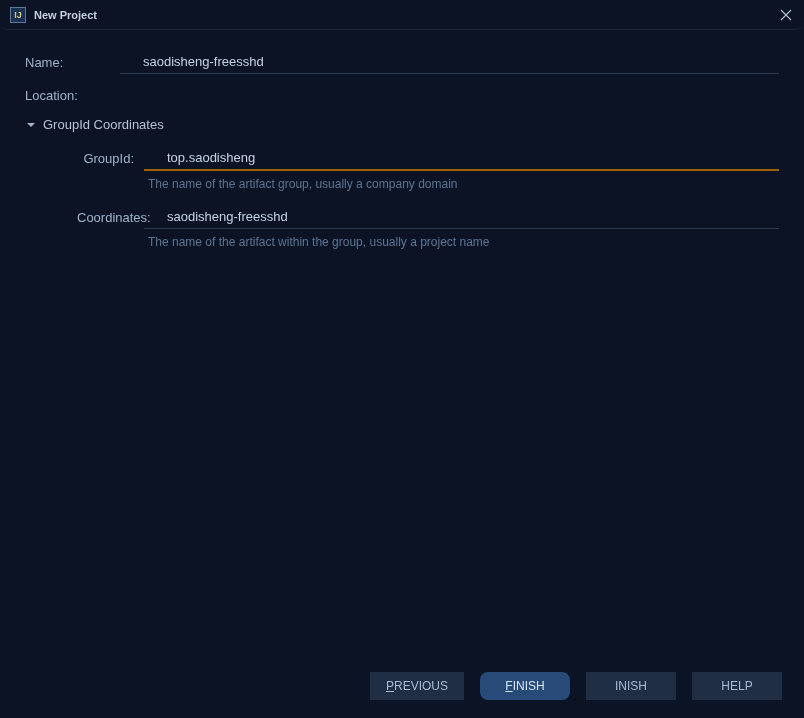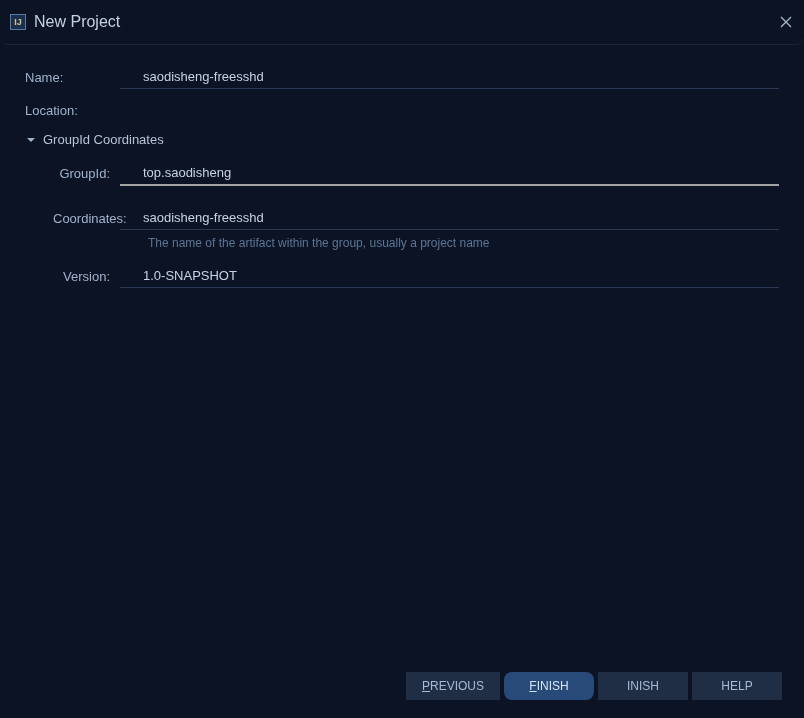--- a/index.html
+++ b/index.html
@@ -10,21 +10,21 @@
     body {
       width: 804px;
       height: 718px;
       background: #0c1324;
       font-family: "Segoe UI", Arial, sans-serif;
       font-size: 13px;
       color: #b4c3d6;
       overflow: hidden;
     }
     .titlebar {
-      height: 45px;
+      height: 30px;
       display: flex;
       align-items: center;
       padding: 0 10px;
       border-bottom: 1px solid #1a2438;
       border-radius: 8px;
     }
     .titlebar-icon {
       width: 16px;
       height: 16px;
       margin-right: 8px;
@@ -33,21 +33,22 @@
       display: flex;
       align-items: center;
       justify-content: center;
       font-size: 9px;
       font-weight: bold;
       color: #e0c080;
     }
     .titlebar-title {
       flex: 1;
       color: #c5d1e0;
-      font-size: 16px;
+      font-size: 11px;
+      font-weight: bold;
     }
     .close-icon {
       width: 16px;
       height: 16px;
       color: #a8b8cc;
       cursor: pointer;
       display: flex;
       align-items: center;
       justify-content: center;
     }
@@ -64,21 +65,21 @@
       text-align: left;
       color: #9fb3cc;
       padding-right: 10px;
     }
     .form-input-wrap {
       flex: 1;
       position: relative;
       border-bottom: 1px solid #2a3a55;
     }
     .form-input-wrap.focused {
-      border-bottom: 2px solid #a3a3a3;
+      border-bottom: 2px solid #a16207;
     }
     .form-input {
       width: 100%;
       background: transparent;
       border: none;
       outline: none;
       color: #c5d3e6;
       font-size: 13px;
       padding: 4px 0;
       font-family: inherit;
@@ -112,39 +113,40 @@
     }
     .section-title {
       color: #b4c3d6;
     }
     .indented {
       padding-left: 28px;
     }
     .indented .form-label {
       width: 67px;
       text-align: right;
+      margin-left: 24px;
     }
     .hint-row {
       display: flex;
       margin-top: -8px;
       margin-bottom: 14px;
     }
     .hint-spacer {
       width: 95px;
     }
     .hint-text {
       color: #5b7594;
       font-size: 12px;
     }
     .button-bar {
       position: absolute;
       bottom: 18px;
       right: 22px;
       display: flex;
-      gap: 4px;
+      gap: 16px;
     }
     .btn {
       min-width: 90px;
       height: 28px;
       background: #1f2d45;
       border: none;
       color: #a8bbd4;
       font-size: 12px;
       font-family: inherit;
       cursor: pointer;
@@ -205,39 +207,34 @@
   <div class="indented">
 
     <div class="form-row">
       <div class="form-label">GroupId:</div>
       <div class="form-input-wrap focused">
         <input class="form-input" value="top.saodisheng" style="">
       </div>
     </div>
     <div class="hint-row">
       <div class="hint-spacer"></div>
+      <div class="hint-text">The name of the artifact group, usually a company domain</div>
     </div>
 
     <div class="form-row">
       <div class="form-label">Coordinates:</div>
       <div class="form-input-wrap">
         <input class="form-input" value="saodisheng-freesshd" style="">
       </div>
     </div>
     <div class="hint-row">
       <div class="hint-spacer"></div>
       <div class="hint-text">The name of the artifact within the group, usually a project name</div>
     </div>
 
-    <div class="form-row">
-      <div class="form-label">Version:</div>
-      <div class="form-input-wrap">
-        <input class="form-input" value="1.0-SNAPSHOT" style="">
-      </div>
-    </div>
 
   </div>
 </div>
 
 <div class="button-bar">
   <button class="btn">
     <span class="btn-label"><span class="u">P</span><span>REVIOUS</span></span>
   </button>
   <button class="btn primary">
     <span class="btn-label"><span class="u">F</span><span>INISH</span></span>

